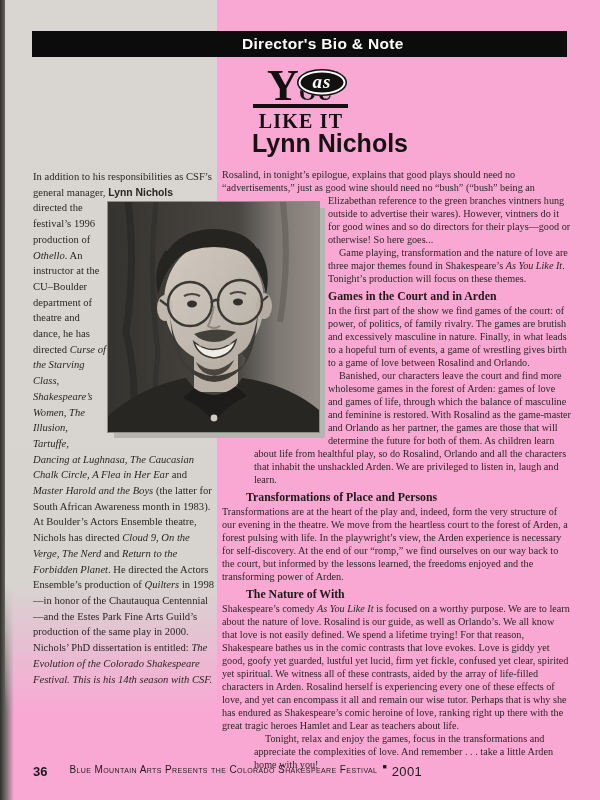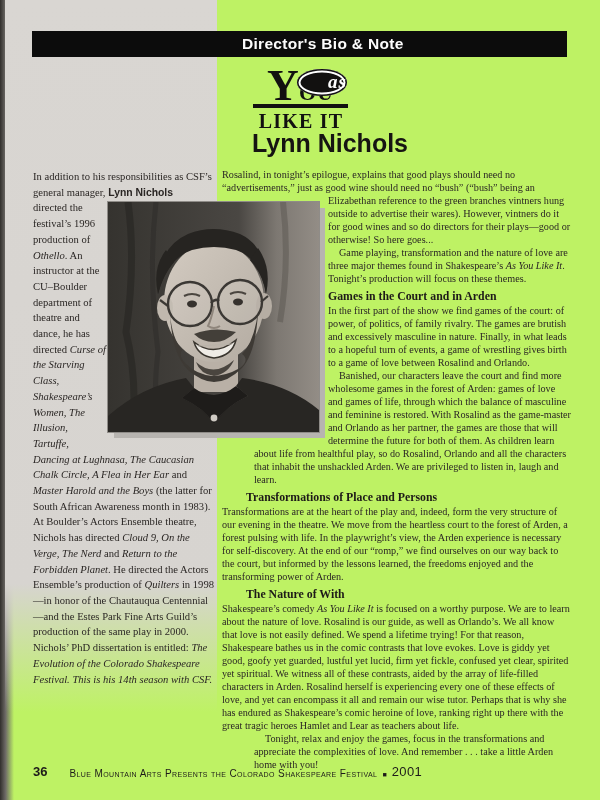--- a/index.html
+++ b/index.html
@@ -1,37 +1,37 @@
 <!DOCTYPE html>
 <html><head>
 <meta charset="utf-8">
 <style>
   * { margin:0; padding:0; box-sizing:border-box; }
   html,body { background:#e9e7e4; }
   .page {
     position:relative; width:600px; height:800px; margin:0 auto;
-    background:#bef264; overflow:hidden;
+    background:#f9a8d4; overflow:hidden;
     font-family:"Liberation Serif", serif; color:#262220;
   }
   
   .spine { position:absolute; left:0; top:0; width:14px; height:800px;
     background:linear-gradient(90deg, #312f2c 0%, #6e6b67 40%, rgba(160,157,152,0) 100%); }
   
   .gray-panel { position:absolute; left:5px; top:0; width:212px; height:712px;
     background:linear-gradient(180deg, #d9d6d2 0%, #d7d4d0 82%, rgba(215,212,208,0) 100%); }
   
   .header-bar { position:absolute; left:32px; top:31px; width:535px; height:26px;
     background:#0c0c0c; color:#fdfdfd; font-family:"Liberation Sans", sans-serif;
     font-weight:bold; font-size:15.5px; line-height:26px; letter-spacing:.3px;
     padding-left:210px; }
   
   .logo { position:absolute; left:240px; top:62px; width:180px; height:70px; color:#121110; }
   .logo-as { position:absolute; left:57px; top:7px; width:50px; height:27px;
     background:#121110; border-radius:50%; box-shadow:inset 0 0 0 1.5px #121110, inset 0 0 0 3.5px #fff;
-    color:#fff; text-align:right; font-style:italic; font-weight:bold;
+    color:#fff; text-align:center; font-style:italic; font-weight:bold;
     font-size:19px; line-height:25px; letter-spacing:1px; }
   .logo-you { position:absolute; left:13px; top:4px; width:95px; height:42px;
     border-bottom:4px solid #121110; display:flex; align-items:baseline; justify-content:center;
     font-weight:bold; }
   .logo-you .yy { font-size:44px; line-height:40px; }
   .logo-you .ou { font-size:22px; letter-spacing:1px; }
   .logo-likeit { position:absolute; left:4px; top:47px; width:114px; text-align:center;
     font-weight:bold; font-size:20px; letter-spacing:1.2px; transform:scaleY(1.08); }
   .page-title { position:absolute; left:205px; top:129px; width:250px; text-align:center;
     font-family:"Liberation Sans", sans-serif; font-weight:bold; font-size:25px; color:#161412; }
@@ -46,21 +46,21 @@
   .right-col p.ind { text-indent:11px;margin-left:32px; }
   .right-col h3 { font-size:11.8px; font-weight:bold; margin:5px 0 1px 0; color:#1d1a18;padding-left:24px; }
   .it { font-style:italic; }
   .bd { font-family:"Liberation Sans", sans-serif; font-weight:bold; font-size:10.4px; }
   
   .photo { position:absolute; left:108px; top:202px; width:211px; height:230px;
     background:#3c3a37; box-shadow:6px 6px 0 0 #b7b4b0; outline:1px solid #8f8c88; }
   .photo svg { display:block; width:100%; height:100%; }
   
   .footer { position:absolute; left:33px; top:764px; width:540px;
-    display:flex; align-items:flex-end; font-family:"Liberation Sans", sans-serif; color:#1d1b19; }
+    display:flex; align-items:flex-start; font-family:"Liberation Sans", sans-serif; color:#1d1b19; }
   .footer .pn { font-weight:bold; font-size:13px; margin-right:22px; }
   .footer .ft { font-variant:small-caps; font-size:10px; letter-spacing:.4px; }
   .footer .sq { font-size:7px; margin:0 5px; position:relative; top:-1px; }
   .footer .yr { font-variant:small-caps; font-size:13px; letter-spacing:.4px; }
 </style>
 </head>
 <body>
 
 <div class="page">
 

